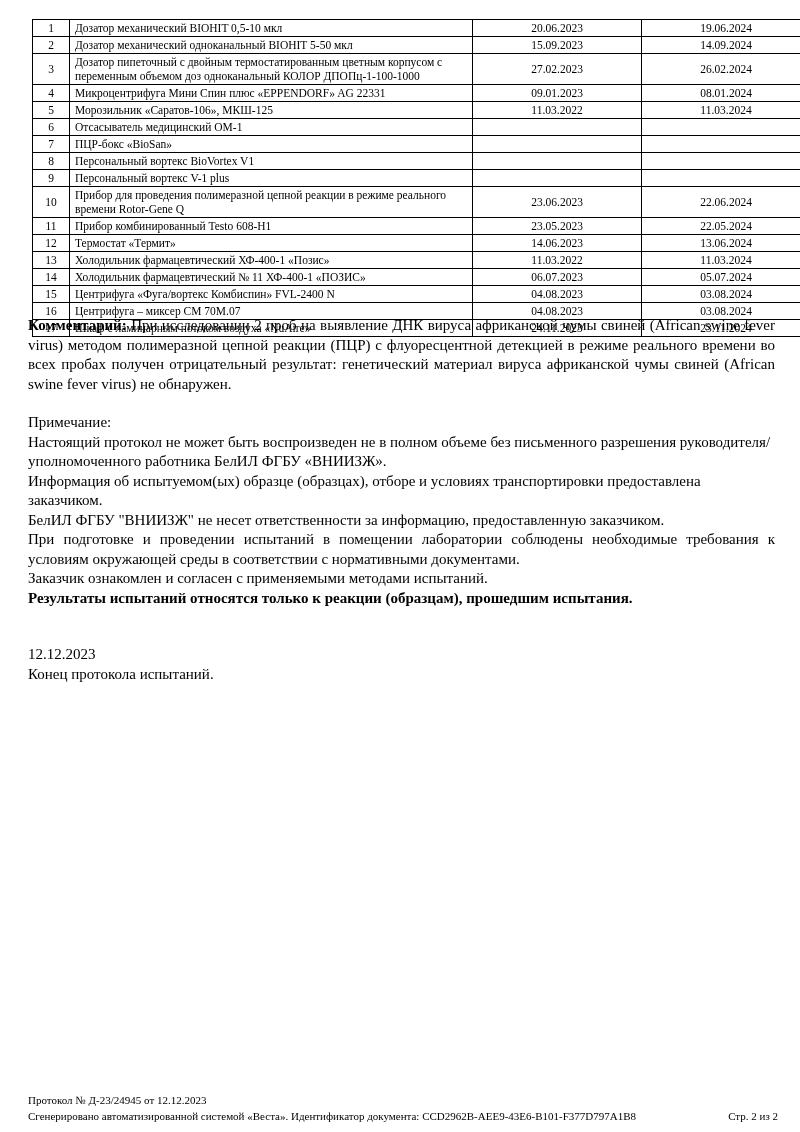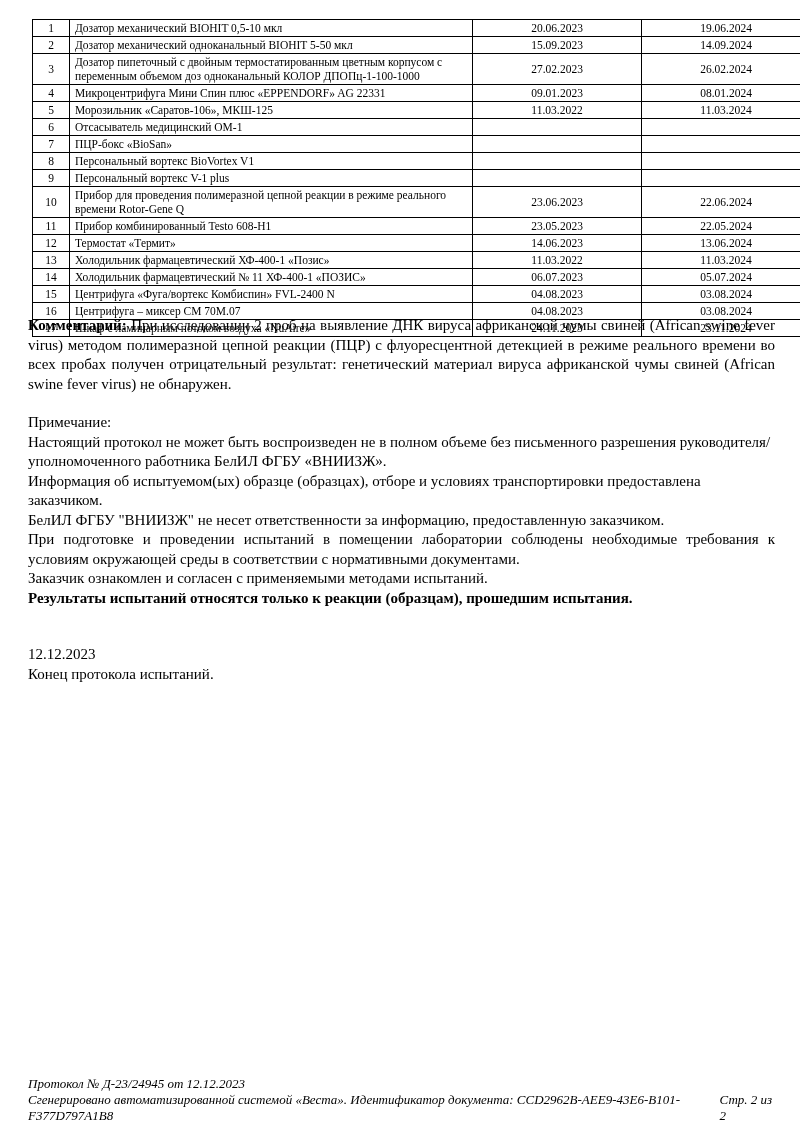--- a/index.html
+++ b/index.html
@@ -50,26 +50,26 @@
     justify-content: space-between;
     margin-top: 37px;
   }
   .end-line { }
   
   .footer {
     position: absolute;
     left: 28px;
     right: 22px;
     bottom: 8px;
-    font-size: 13px;
+    font-size: 11px;
     line-height: 16px;
-    font-style: italic;
   }
   .footer-line2 {
     display: flex;
+    justify-content: space-between;
   }
 </style>
 </head>
 <body>
 
 <div class="page">
 
   <table class="equip">
     <tbody id="equip-body">
     <tr>

